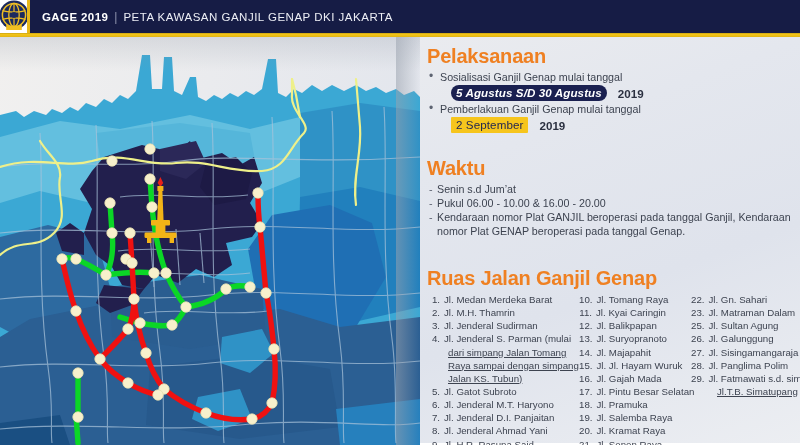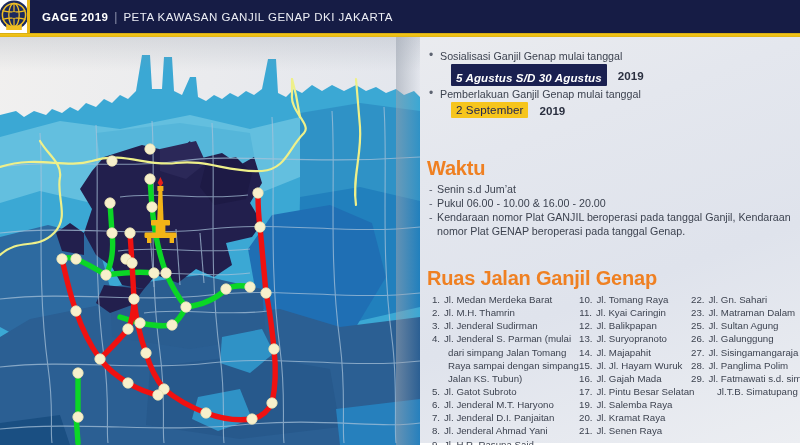--- a/index.html
+++ b/index.html
@@ -98,23 +98,23 @@
     line-height: 1.32; width: 8px;
     flex: 0 0 8px;
   }
   .badge-row { display: flex; align-items: center; white-space: nowrap; }
   .badge-navy {
     background: #1a2050;
     color: #ffffff;
     font-weight: bold;
     font-style: italic;
     font-size: 11.6px;
-    padding: 7px 5px 2px 5px;
+    padding: 1px 5px 2px 5px;
     letter-spacing: .1px;
-    border-radius: 1px;
+    border-radius: 8px;
   }
   .badge-gold {
     background: #f6c51d;
     color: #1e2352;
     font-weight: normal;
     font-size: 11.6px;
     padding: 1px 5px 2px 5px;
     letter-spacing: .1px;
     border-radius: 1px;
   }
@@ -160,20 +160,21 @@
     color: #3d4350;
     font-size: 9.7px;
     white-space: nowrap;
   }
   .ri-cont {
     color: #3d4350;
     font-size: 9.7px;
     line-height: 1.355;
     padding-left: 21px;
     white-space: nowrap;
+    text-decoration: underline;
   }
   .ri-cont.deep { padding-left: 26px; }
 </style>
 </head>
 <body>
 
 <div id="poster">
 
   <div id="map-wrap">
     <svg width="420" height="408" viewBox="0 0 420 408">
@@ -377,20 +378,21 @@
     <div id="header-title">
       <span class="ht-bold">GAGE 2019</span>
       <span class="ht-sep">|</span>
       <span class="ht-light">PETA KAWASAN GANJIL GENAP DKI JAKARTA</span>
     </div>
   </div>
 
   <div id="panel">
 
     <div id="sec-pelaksanaan">
+      <div class="sec-title">Pelaksanaan</div>
       <div id="pel-lines">
 
         <div class="bullet-row">
           <span class="bullet-dot">•</span>
           <span class="body-line">Sosialisasi Ganjil Genap mulai tanggal</span>
         </div>
 
         <div class="badge-row indent-badge">
           <span class="badge-navy">5 Agustus S/D 30 Agustus</span>
           <span class="badge-after">2019</span>
@@ -510,20 +512,24 @@
           </div>
           <div class="ruas-item">
             <span class="ri-num">16.</span>
             <span class="ri-txt">Jl. Gajah Mada</span>
           </div>
           <div class="ruas-item">
             <span class="ri-num">17.</span>
             <span class="ri-txt">Jl. Pintu Besar Selatan</span>
           </div>
           <div class="ruas-item">
+            <span class="ri-num">18.</span>
+            <span class="ri-txt">Jl. Pramuka</span>
+          </div>
+          <div class="ruas-item">
             <span class="ri-num">19.</span>
             <span class="ri-txt">Jl. Salemba Raya</span>
           </div>
           <div class="ruas-item">
             <span class="ri-num">20.</span>
             <span class="ri-txt">Jl. Kramat Raya</span>
           </div>
           <div class="ruas-item">
             <span class="ri-num">21.</span>
             <span class="ri-txt">Jl. Senen Raya</span>

